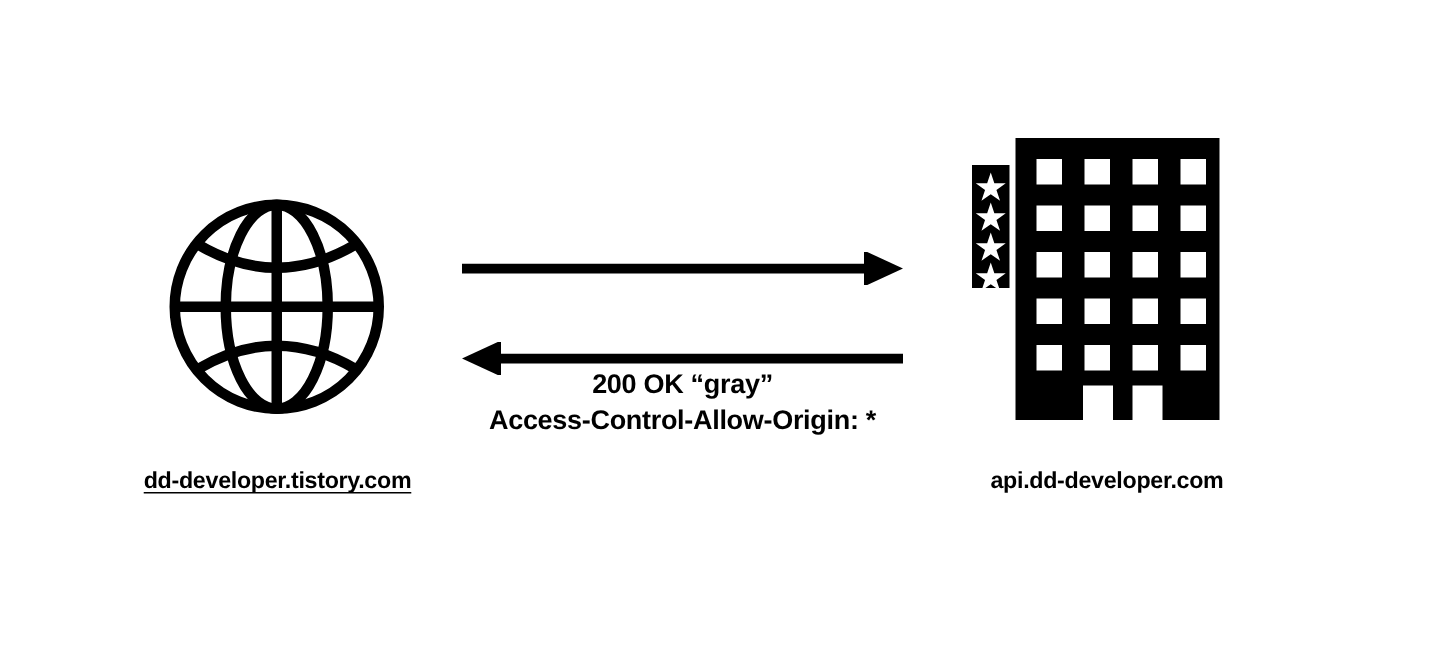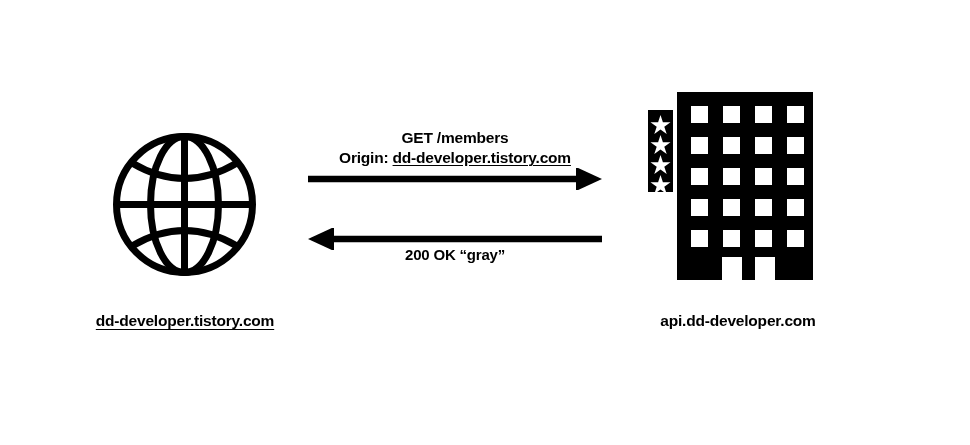--- a/index.html
+++ b/index.html
@@ -60,21 +60,21 @@
     left: 0;
     top: 8px;
     width: 310px;
     font-size: 15.5px;
   }
   .msg-response {
     position: absolute;
     left: -6px;
     top: 125px;
     width: 322px;
-    font-size: 15px;
+    font-size: 18px;
   }
   .u { text-decoration: underline; text-underline-offset: 2px; }
 
   .arrow {
     position: absolute;
     left: 8px;
     width: 294px;
     height: 22px;
   }
   .arrow-request { top: 48px; }
@@ -122,41 +122,38 @@
           <path d="M 20 114 Q 72.5 83 125 114"></path>
         </g>
       </svg>
     </span>
   </div>
 
   <div class="endpoint-label label-client">dd-developer.tistory.com</div>
 
   <div class="flow">
 
-    <div class="msg msg-request">
-      <div>GET /members</div>
-      <div><span>Origin: </span><span class="u">dd-developer.tistory.com</span></div>
-    </div>
 
     <div class="arrow arrow-request">
       <svg width="294" height="22" viewBox="0 0 294 22" aria-hidden="true">
         <line x1="0" y1="11" x2="274" y2="11" stroke="#000000" stroke-width="6.5"></line>
         <polygon points="294,11 268,-1 268,23" fill="#000000"></polygon>
       </svg>
     </div>
 
     <div class="arrow arrow-response">
       <svg width="294" height="22" viewBox="0 0 294 22" aria-hidden="true">
         <line x1="20" y1="11" x2="294" y2="11" stroke="#000000" stroke-width="6.5"></line>
         <polygon points="0,11 26,-1 26,23" fill="#000000"></polygon>
       </svg>
     </div>
 
     <div class="msg msg-response">
       <div>200 OK “gray”</div>
+      <div>Access-Control-Allow-Origin: *</div>
     </div>
   </div>
 
   <div class="building-wrap">
     <span>
       <svg width="170" height="196" viewBox="0 0 170 196" aria-hidden="true">
 
         <rect x="3" y="22" width="25" height="82" fill="#000000"></rect>
         <g fill="#ffffff">
           <polygon points="15.5,27 17.9,34.2 25.5,34.2 19.3,38.7 21.7,45.9 15.5,41.5 9.3,45.9 11.7,38.7 5.5,34.2 13.1,34.2"></polygon>

